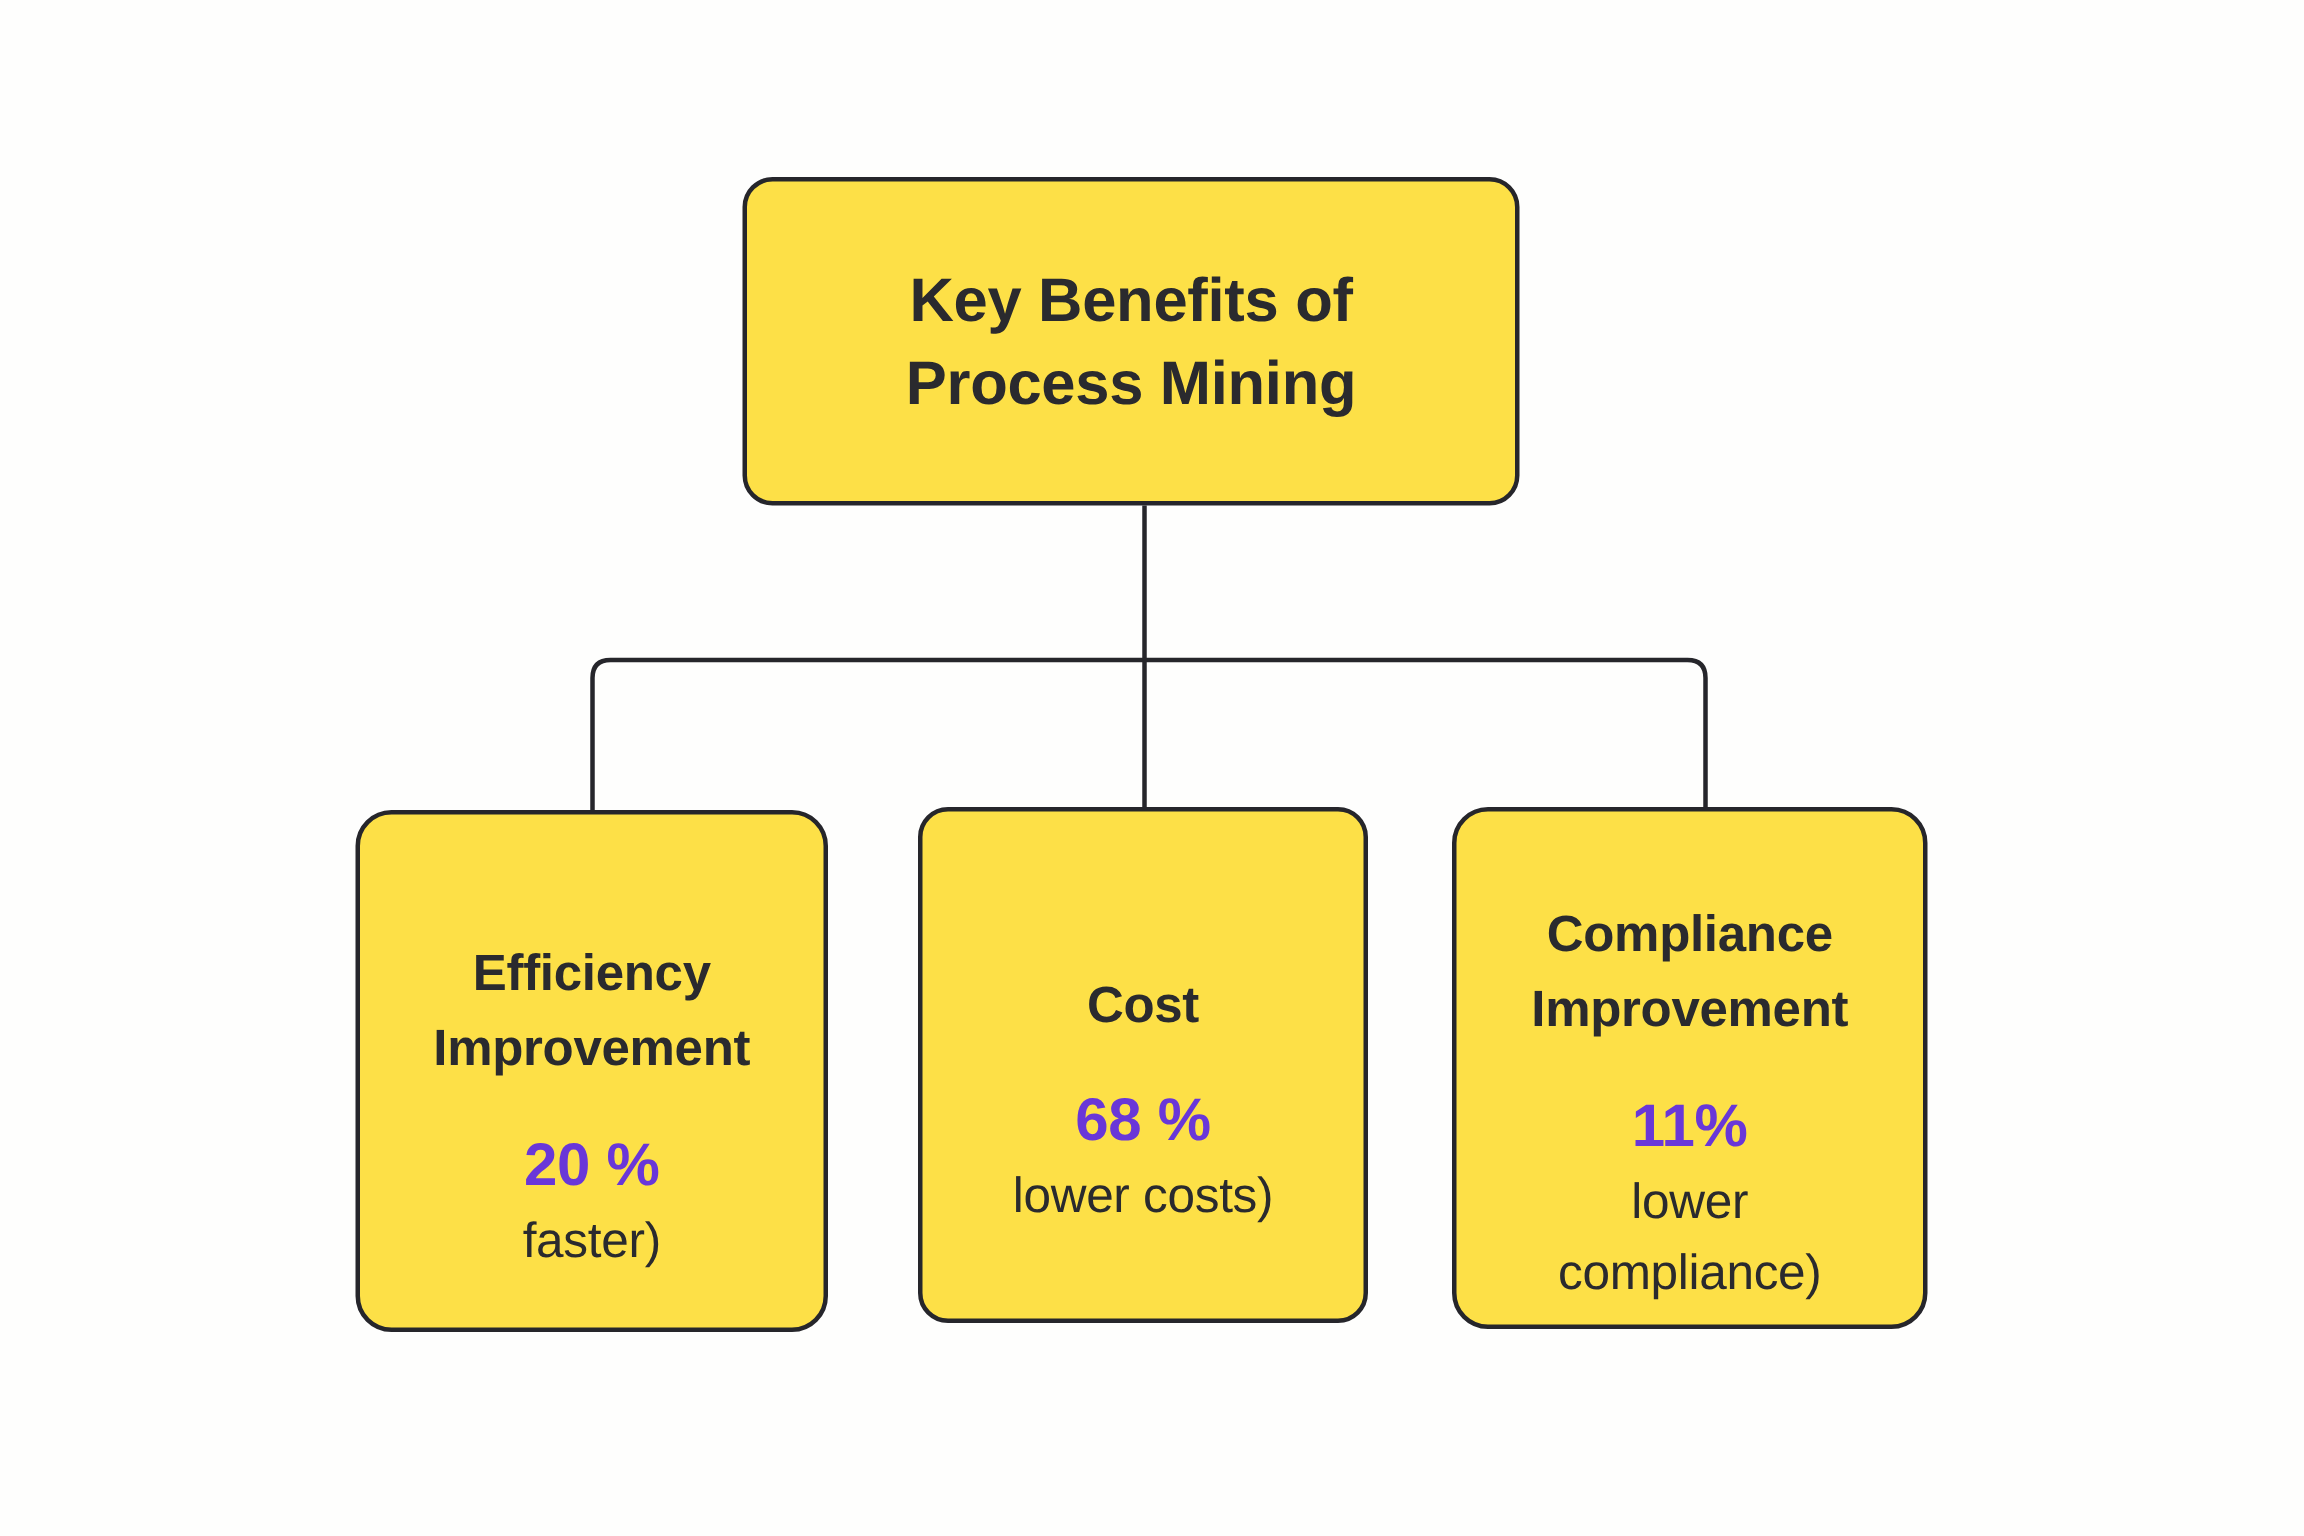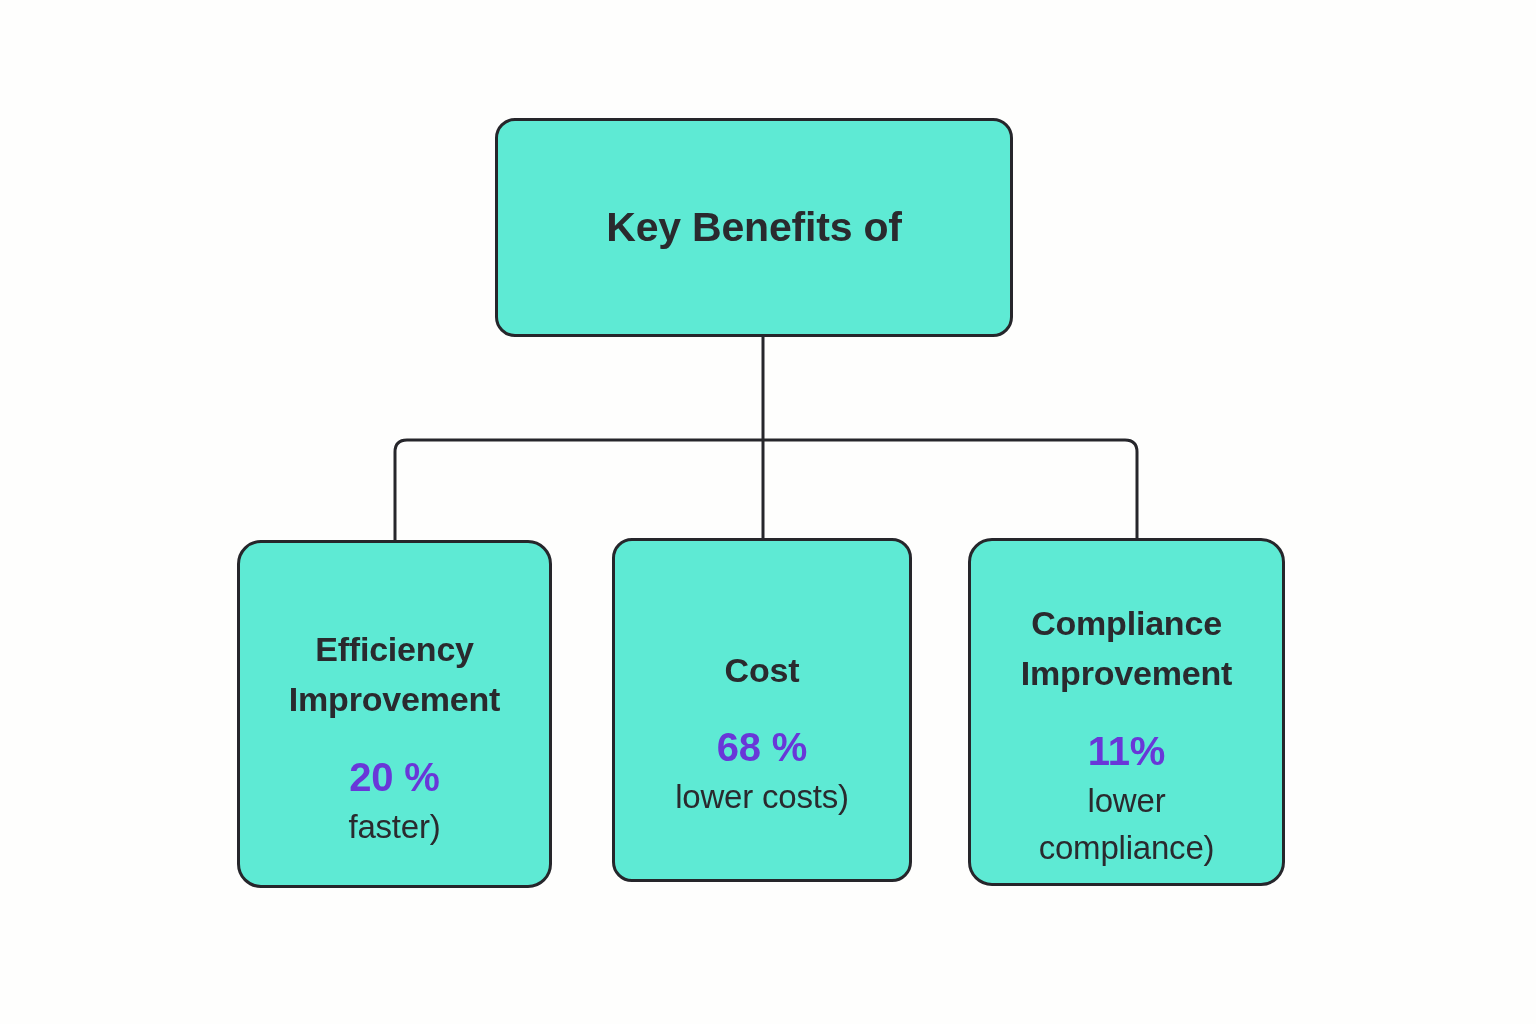--- a/index.html
+++ b/index.html
@@ -29,21 +29,21 @@
     width: 1536px;
     height: 1024px;
     z-index: 1;
   }
 
   
   .node {
     position: absolute;
     z-index: 2;
     box-sizing: border-box;
-    background: #5eead4;
+    background: #fde047;
     border: 3px solid #26262b;
     display: flex;
     flex-direction: column;
     align-items: center;
     justify-content: center;
     text-align: center;
   }
 
   
   .node--root {
@@ -114,20 +114,21 @@
 
     <path d="M 763 337 L 763 538" fill="none" stroke="#26262b" stroke-width="3"></path>
 
     <path d="M 763 440 L 407 440 Q 395 440 395 452 L 395 540" fill="none" stroke="#26262b" stroke-width="3" stroke-linecap="butt"></path>
 
     <path d="M 763 440 L 1125 440 Q 1137 440 1137 452 L 1137 538" fill="none" stroke="#26262b" stroke-width="3" stroke-linecap="butt"></path>
   </svg>
 
   <div class="node node--root">
     <div class="root-title">Key Benefits of</div>
+    <div class="root-title">Process Mining</div>
   </div>
 
   <div class="node node--child c1">
     <div class="child-inner">
       <div class="child-title">Efficiency</div>
       <div class="child-title">Improvement</div>
       <div class="child-metric">20 %</div>
       <div class="child-note">faster)</div>
     </div>
   </div>

